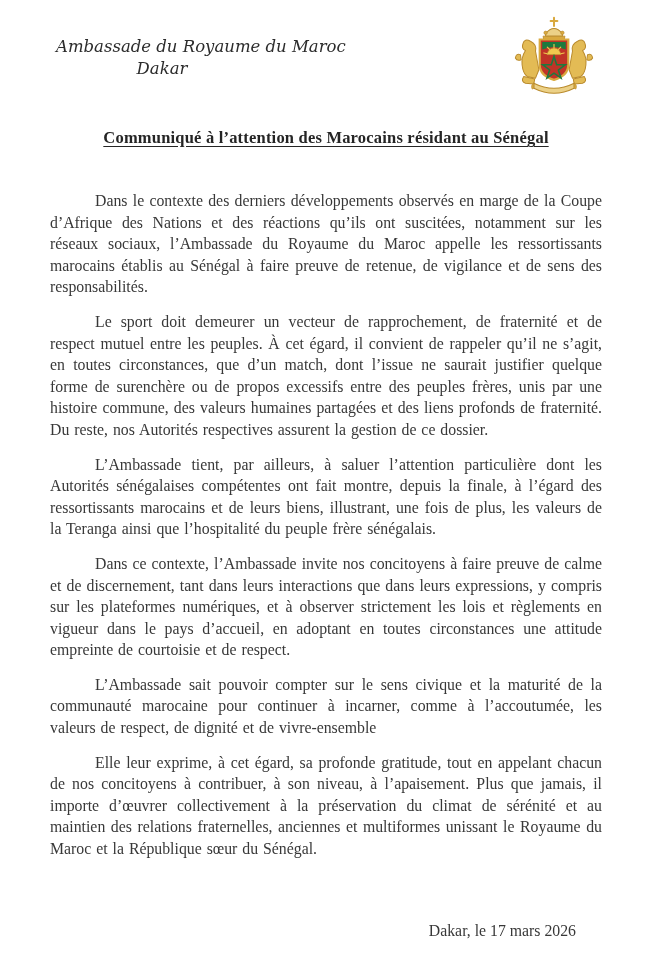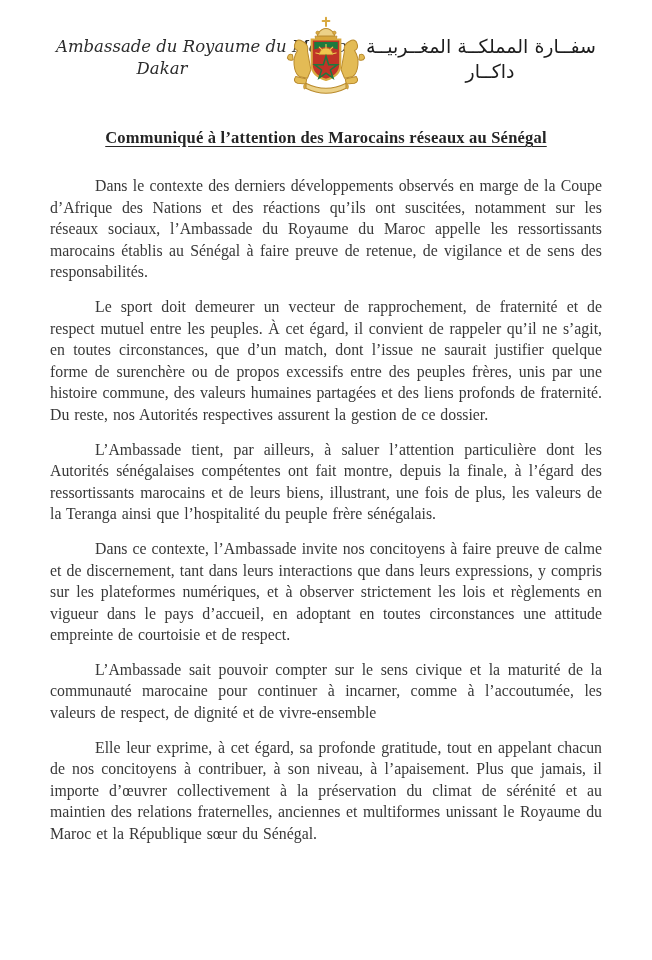--- a/index.html
+++ b/index.html
@@ -71,21 +71,21 @@
     text-align: center;
     font-size: 16.5px;
     font-weight: bold;
     color: #252525;
     text-decoration: underline;
     text-underline-offset: 3px;
     letter-spacing: 0.2px;
   }
   
   .doc-body {
-    margin-top: 27px;
+    margin-top: 42px;
   }
   .body-para {
     margin: 0 0 13px 0;
     text-align: justify;
     text-indent: 45px;
     font-size: 15.8px;
     line-height: 21.6px;
     color: #383838;
     word-spacing: 1px;
   }
@@ -150,32 +150,29 @@
           </g>
         </g>
 
         <path d="M50,48 L53.2,58.0 L63.5,58.0 L55.2,64.2 L58.4,74.0 L50,68.0 L41.6,74.0 L44.8,64.2 L36.5,58.0 L46.8,58.0 Z" fill="none" stroke="#1c7a3e" stroke-width="1.8" stroke-linejoin="miter"></path>
 
         <path d="M26,80 Q50,92 74,80 L74,86 Q50,98 26,86 Z" fill="#ecd187" stroke="#b98a2c" stroke-width="1.2"></path>
         <path d="M26,80 q-4,2 -2,7 l2,-1 Z M74,80 q4,2 2,7 l-2,-1 Z" fill="#d9a93f" stroke="#b98a2c" stroke-width="0.8"></path>
       </svg>
     </div>
 
-    <div class="lh-right">
-      <div class="org-name-ar">سفــارة المملكــة المغــربيــة</div>
-      <div class="org-city-ar">داكــار</div>
-    </div>
 
   </div>
 
-  <div class="doc-title">Communiqué à l’attention des Marocains réseaux au Sénégal</div>
+  <div class="doc-title">Communiqué à l’attention des Marocains résidant au Sénégal</div>
 
   <div class="doc-body">
       <p class="body-para">Dans le contexte des derniers développements observés en marge de la Coupe d’Afrique des Nations et des réactions qu’ils ont suscitées, notamment sur les réseaux sociaux, l’Ambassade du Royaume du Maroc appelle les ressortissants marocains établis au Sénégal à faire preuve de retenue, de vigilance et de sens des responsabilités.</p>
       <p class="body-para">Le sport doit demeurer un vecteur de rapprochement, de fraternité et de respect mutuel entre les peuples. À cet égard, il convient de rappeler qu’il ne s’agit, en toutes circonstances, que d’un match, dont l’issue ne saurait justifier quelque forme de surenchère ou de propos excessifs entre des peuples frères, unis par une histoire commune, des valeurs humaines partagées et des liens profonds de fraternité. Du reste, nos Autorités respectives assurent la gestion de ce dossier.</p>
       <p class="body-para">L’Ambassade tient, par ailleurs, à saluer l’attention particulière dont les Autorités sénégalaises compétentes ont fait montre, depuis la finale, à l’égard des ressortissants marocains et de leurs biens, illustrant, une fois de plus, les valeurs de la Teranga ainsi que l’hospitalité du peuple frère sénégalais.</p>
       <p class="body-para">Dans ce contexte, l’Ambassade invite nos concitoyens à faire preuve de calme et de discernement, tant dans leurs interactions que dans leurs expressions, y compris sur les plateformes numériques, et à observer strictement les lois et règlements en vigueur dans le pays d’accueil, en adoptant en toutes circonstances une attitude empreinte de courtoisie et de respect.</p>
       <p class="body-para">L’Ambassade sait pouvoir compter sur le sens civique et la maturité de la communauté marocaine pour continuer à incarner, comme à l’accoutumée, les valeurs de respect, de dignité et de vivre-ensemble</p>
       <p class="body-para">Elle leur exprime, à cet égard, sa profonde gratitude, tout en appelant chacun de nos concitoyens à contribuer, à son niveau, à l’apaisement. Plus que jamais, il importe d’œuvrer collectivement à la préservation du climat de sérénité et au maintien des relations fraternelles, anciennes et multiformes unissant le Royaume du Maroc et la République sœur du Sénégal.</p>
     </div>
 
+  <div class="dateline">Dakar, le 17 mars 2026</div>
 
 </div>
 
 </body></html>

